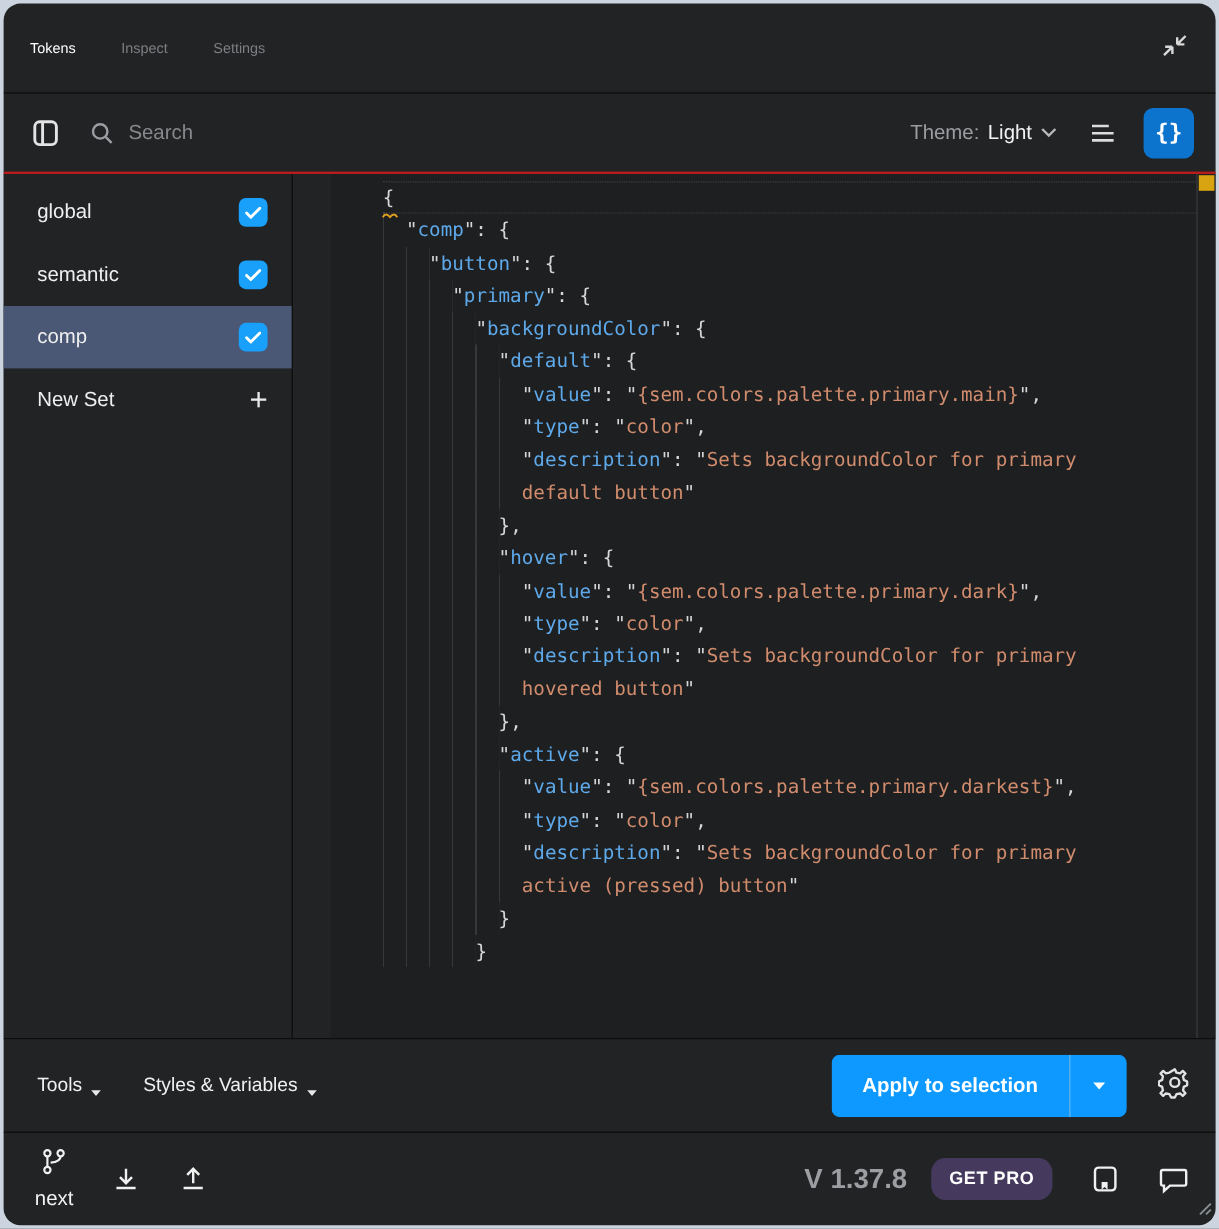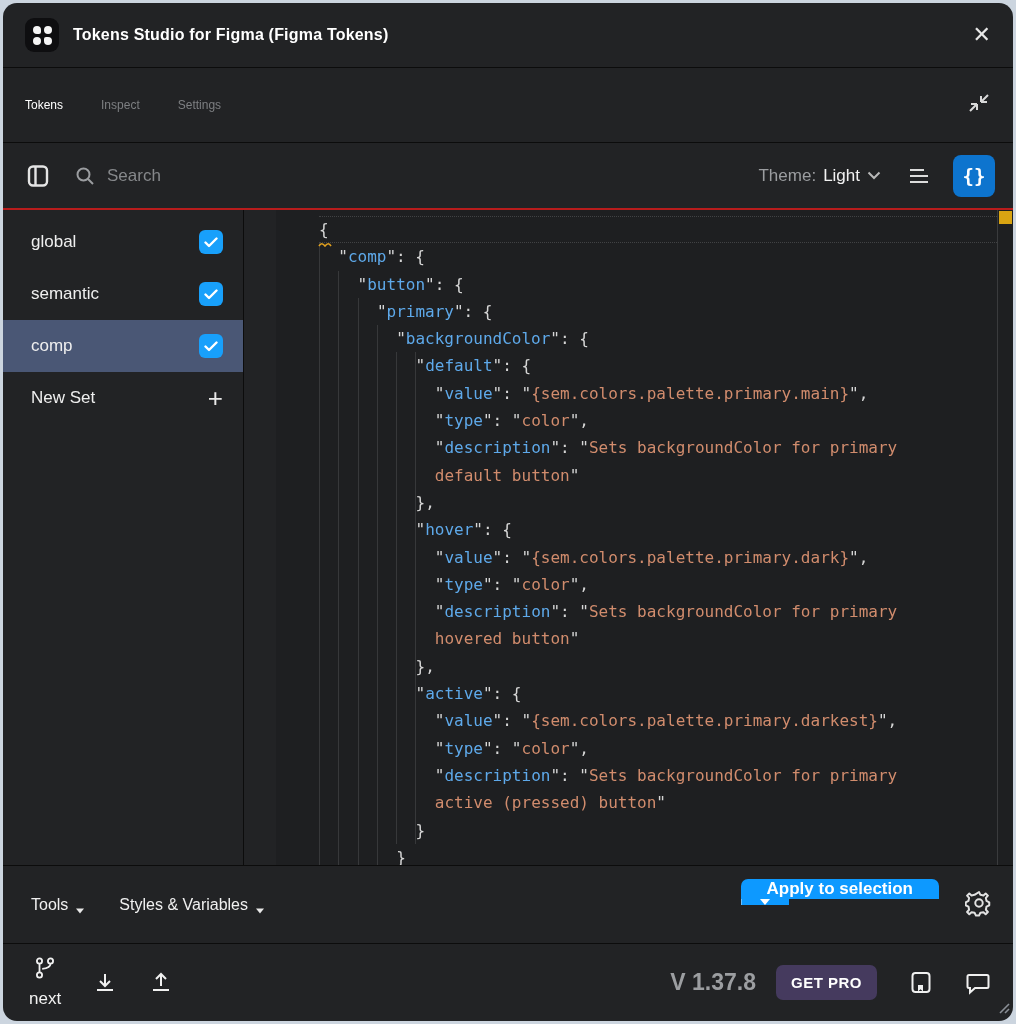--- a/index.html
+++ b/index.html
@@ -59,52 +59,42 @@
   .pn { color:#d6d6d6; } .key { color:#5ea9ea; } .val { color:#d18c6d; }
   .brace-wrap { position:relative; display:inline-block; }
   .squiggle { position:absolute; left:-1px; bottom:-4px; }
   .scrollgutter { width:16px; border-left:1px solid #3a3b3d; flex:0 0 auto; position:relative; }
   .marker { position:absolute; top:1px; right:1px; width:13px; height:13px; background:#d9a412; }
 
   
   .actionbar { height:78px; border-top:1px solid #0c0c0c; display:flex; align-items:center; padding:0 20px 0 28px; flex:0 0 auto; }
   .dd { display:flex; align-items:flex-end; gap:7px; color:#f0f0f0; font-size:16px; font-weight:400; margin-right:34px; cursor:pointer; }
   .caret-down { width:0; height:0; border-left:5px solid transparent; border-right:5px solid transparent; border-top:6px solid #e8e8e8; display:inline-block; }
-  .apply-group { margin-left:auto; display:flex; height:52px; border-radius:7px; overflow:hidden;flex-direction:column; }
+  .apply-group { margin-left:auto; display:flex; height:52px; border-radius:7px; overflow:hidden; }
   .apply-main { background:#0d99ff; color:#fff; font-size:17px; font-weight:700; display:flex; align-items:center;
                 padding:0 26px; cursor:pointer; }
   .apply-arrow { background:#0d99ff; width:48px; display:flex; align-items:center; justify-content:center;
                  border-left:1px solid rgba(255,255,255,.38); cursor:pointer; }
   .apply-arrow .caret-down{ border-top-color:#fff; }
   .gear { margin-left:26px; cursor:pointer; }
 
   
   .footer { height:78px; border-top:1px solid #0c0c0c; display:flex; align-items:center; padding:0 22px 0 26px; flex:0 0 auto; position:relative; }
   .branch { display:flex; align-items:center; gap:9px; color:#f2f2f2; font-size:17px; cursor:pointer;flex-direction:column; }
   .foot-icon { margin-left:32px; cursor:pointer; display:flex; align-items:center; }
   .version { margin-left:auto; color:#9c9ea1; font-size:23px;font-weight:bold; }
   .getpro { margin-left:20px; background:#453a5e; color:#fff; font-size:15px; font-weight:700; letter-spacing:.5px;
-            padding:9px 15px; border-radius:7px; cursor:pointer; }
+            padding:9px 15px; border-radius:12px; cursor:pointer; }
   .resize-handle { position:absolute; right:3px; bottom:3px; }
 </style>
 </head>
 <body>
 
 <div class="window">
 
-  <div class="titlebar">
-    <div class="logo">
-        <i></i>
-        <i></i>
-        <i></i>
-        <i></i>
-      </div>
-    <div class="title">Tokens Studio for Figma (Figma Tokens)</div>
-    <div class="close">✕</div>
-  </div>
 
   <div class="tabbar">
     <div class="tab active">Tokens</div>
     <div class="tab">Inspect</div>
     <div class="tab">Settings</div>
     <div class="collapse">
       <svg width="24" height="26" viewBox="0 0 24 26" fill="none" stroke="#d9d9d9" stroke-width="2">
         <path d="M21 5 L14 12 M14 12 L14 6 M14 12 L20 12"></path>
         <path d="M3 21 L10 14 M10 14 L10 20 M10 14 L4 14"></path>
       </svg>

